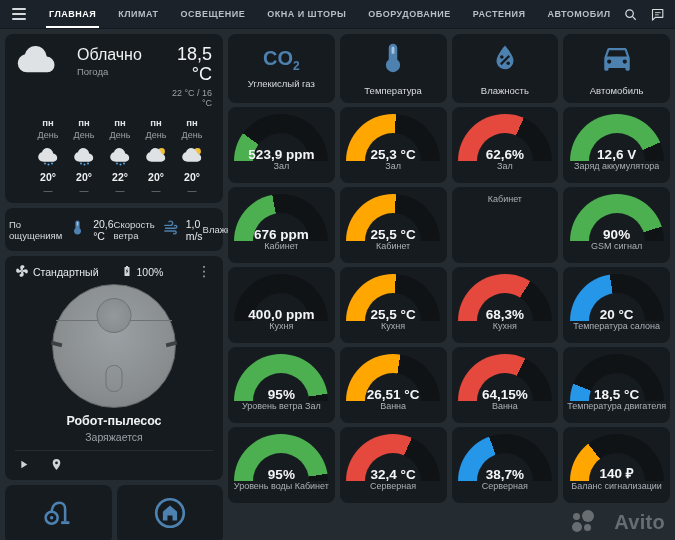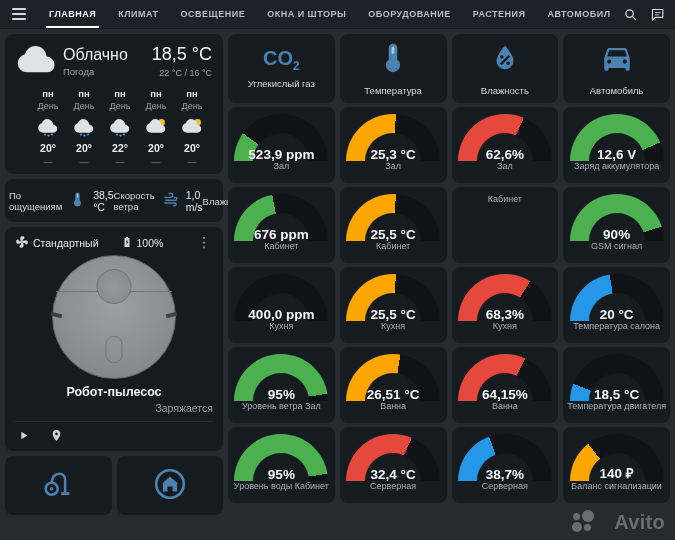--- a/index.html
+++ b/index.html
@@ -31,21 +31,21 @@
   .content{display:flex;gap:5px;padding:5px;align-items:stretch;}
   .leftcol{width:218px;display:flex;flex-direction:column;gap:5px;}
   .grid{
     flex:1;display:grid;grid-template-columns:repeat(4,1fr);
     grid-template-rows:69px repeat(5,76px);gap:4px 5px;
   }
   .card{background:#161b20;border-radius:8px;}
 
   
   .weather{padding:9px 11px 7px;}
-  .w-top{display:flex;align-items:flex-start;gap:5px;}
+  .w-top{display:flex;align-items:flex-start;gap:19px;}
   .w-big-icon{margin-top:2px;}
   .w-name{font-size:16px;color:#eef0f1;line-height:1.15;margin-top:3px;}
   .w-entity{font-size:9.5px;color:#9aa1a7;margin-top:2px;}
   .w-right{margin-left:auto;text-align:right;}
   .w-temp{font-size:18px;color:#f2f4f5;line-height:1.1;margin-top:2px;}
   .w-hilo{font-size:9px;color:#9aa1a7;margin-top:3px;}
   .forecast{display:flex;justify-content:flex-end;margin-top:9px;padding:0 2px;}
   .f-col{display:flex;flex-direction:column;align-items:center;width:36px;}
   .f-day{font-size:9.5px;color:#dfe3e6;font-weight:bold;}
   .f-period{font-size:9px;color:#9aa1a7;margin-top:2px;}
@@ -70,21 +70,21 @@
     border:1px solid #5f6366;}
   .robot::before{content:"";position:absolute;left:3px;right:3px;top:35px;height:1px;background:#6e7275;}
   .robot .cap{position:absolute;top:13px;left:50%;transform:translateX(-50%);width:33px;height:33px;border-radius:50%;
     background:radial-gradient(#94999c,#83888b);border:1px solid #6e7275;}
   .robot .slot{position:absolute;bottom:15px;left:50%;transform:translateX(-50%);width:15px;height:25px;
     border:1px solid #6e7275;border-radius:8px;}
   .robot .n1,.robot .n2{position:absolute;top:47%;width:11px;height:4px;background:#3c4043;}
   .robot .n1{left:-2px;transform:rotate(14deg);}
   .robot .n2{right:-2px;transform:rotate(-14deg);}
   .vac-name{text-align:center;font-size:12.5px;font-weight:bold;color:#f0f2f3;margin-top:6px;}
-  .vac-status{text-align:right;font-size:10.5px;color:#9aa1a7;margin:3px 0 7px;}
+  .vac-status{text-align:center;font-size:10.5px;color:#9aa1a7;margin:3px 0 7px;}
   .vac-foot{border-top:1px solid #262d33;padding:7px 2px 3px;display:flex;align-items:center;gap:20px;}
   .vac-foot svg{cursor:pointer;display:block;}
 
   
   .actions{display:flex;gap:5px;}
   .action{flex:1;display:flex;flex-direction:column;align-items:center;justify-content:center;
     padding:9px 4px 8px;cursor:pointer;}
 
   
   .shead{display:flex;flex-direction:column;align-items:center;justify-content:center;gap:6px;cursor:pointer;}
@@ -235,21 +235,21 @@
         </div>
     </div>
 
     <div class="card conds" id="conditions">
         <div class="c-col">
           <div class="c-label">По ощущениям</div>
           <div><svg width="17" height="17" viewBox="0 0 24 24">
               <path fill="#4d81af" d="M15,13V5A3,3 0 0,0 9,5V13A5,5 0 1,0 15,13Z"></path>
               <path fill="#a9c3d8" d="M13 5v4h-2V5a1 1 0 0 1 2 0Z"></path>
             </svg></div>
-          <div class="c-value">38,5 °C</div>
+          <div class="c-value">20,6 °C</div>
         </div>
         <div class="c-col">
           <div class="c-label">Скорость ветра</div>
           <div><svg width="17" height="17" viewBox="0 0 24 24">
               <path fill="#4d81af" d="M4,10A1,1 0 0,1 3,9A1,1 0 0,1 4,8H12A2,2 0 0,0 14,6A2,2 0 0,0 12,4C11.45,4 10.95,4.22 10.59,4.59C10.2,5 9.56,5 9.17,4.59C8.78,4.2 8.78,3.56 9.17,3.17C9.9,2.45 10.9,2 12,2A4,4 0 0,1 16,6A4,4 0 0,1 12,10H4M19,12A1,1 0 0,0 20,11A1,1 0 0,0 19,10C18.72,10 18.47,10.11 18.29,10.29C17.9,10.68 17.27,10.68 16.88,10.29C16.5,9.9 16.5,9.27 16.88,8.88C17.42,8.34 18.17,8 19,8A3,3 0 0,1 22,11A3,3 0 0,1 19,14H5A1,1 0 0,1 4,13A1,1 0 0,1 5,12H19M18,18H4A1,1 0 0,1 3,17A1,1 0 0,1 4,16H18A3,3 0 0,1 21,19A3,3 0 0,1 18,22C17.17,22 16.42,21.66 15.88,21.12C15.5,20.73 15.5,20.1 15.88,19.71C16.27,19.32 16.9,19.32 17.29,19.71C17.47,19.89 17.72,20 18,20A1,1 0 0,0 19,19A1,1 0 0,0 18,18Z"></path>
             </svg></div>
           <div class="c-value">1,0 m/s</div>
         </div>
         <div class="c-col">
           <div class="c-label">Влажность</div>

